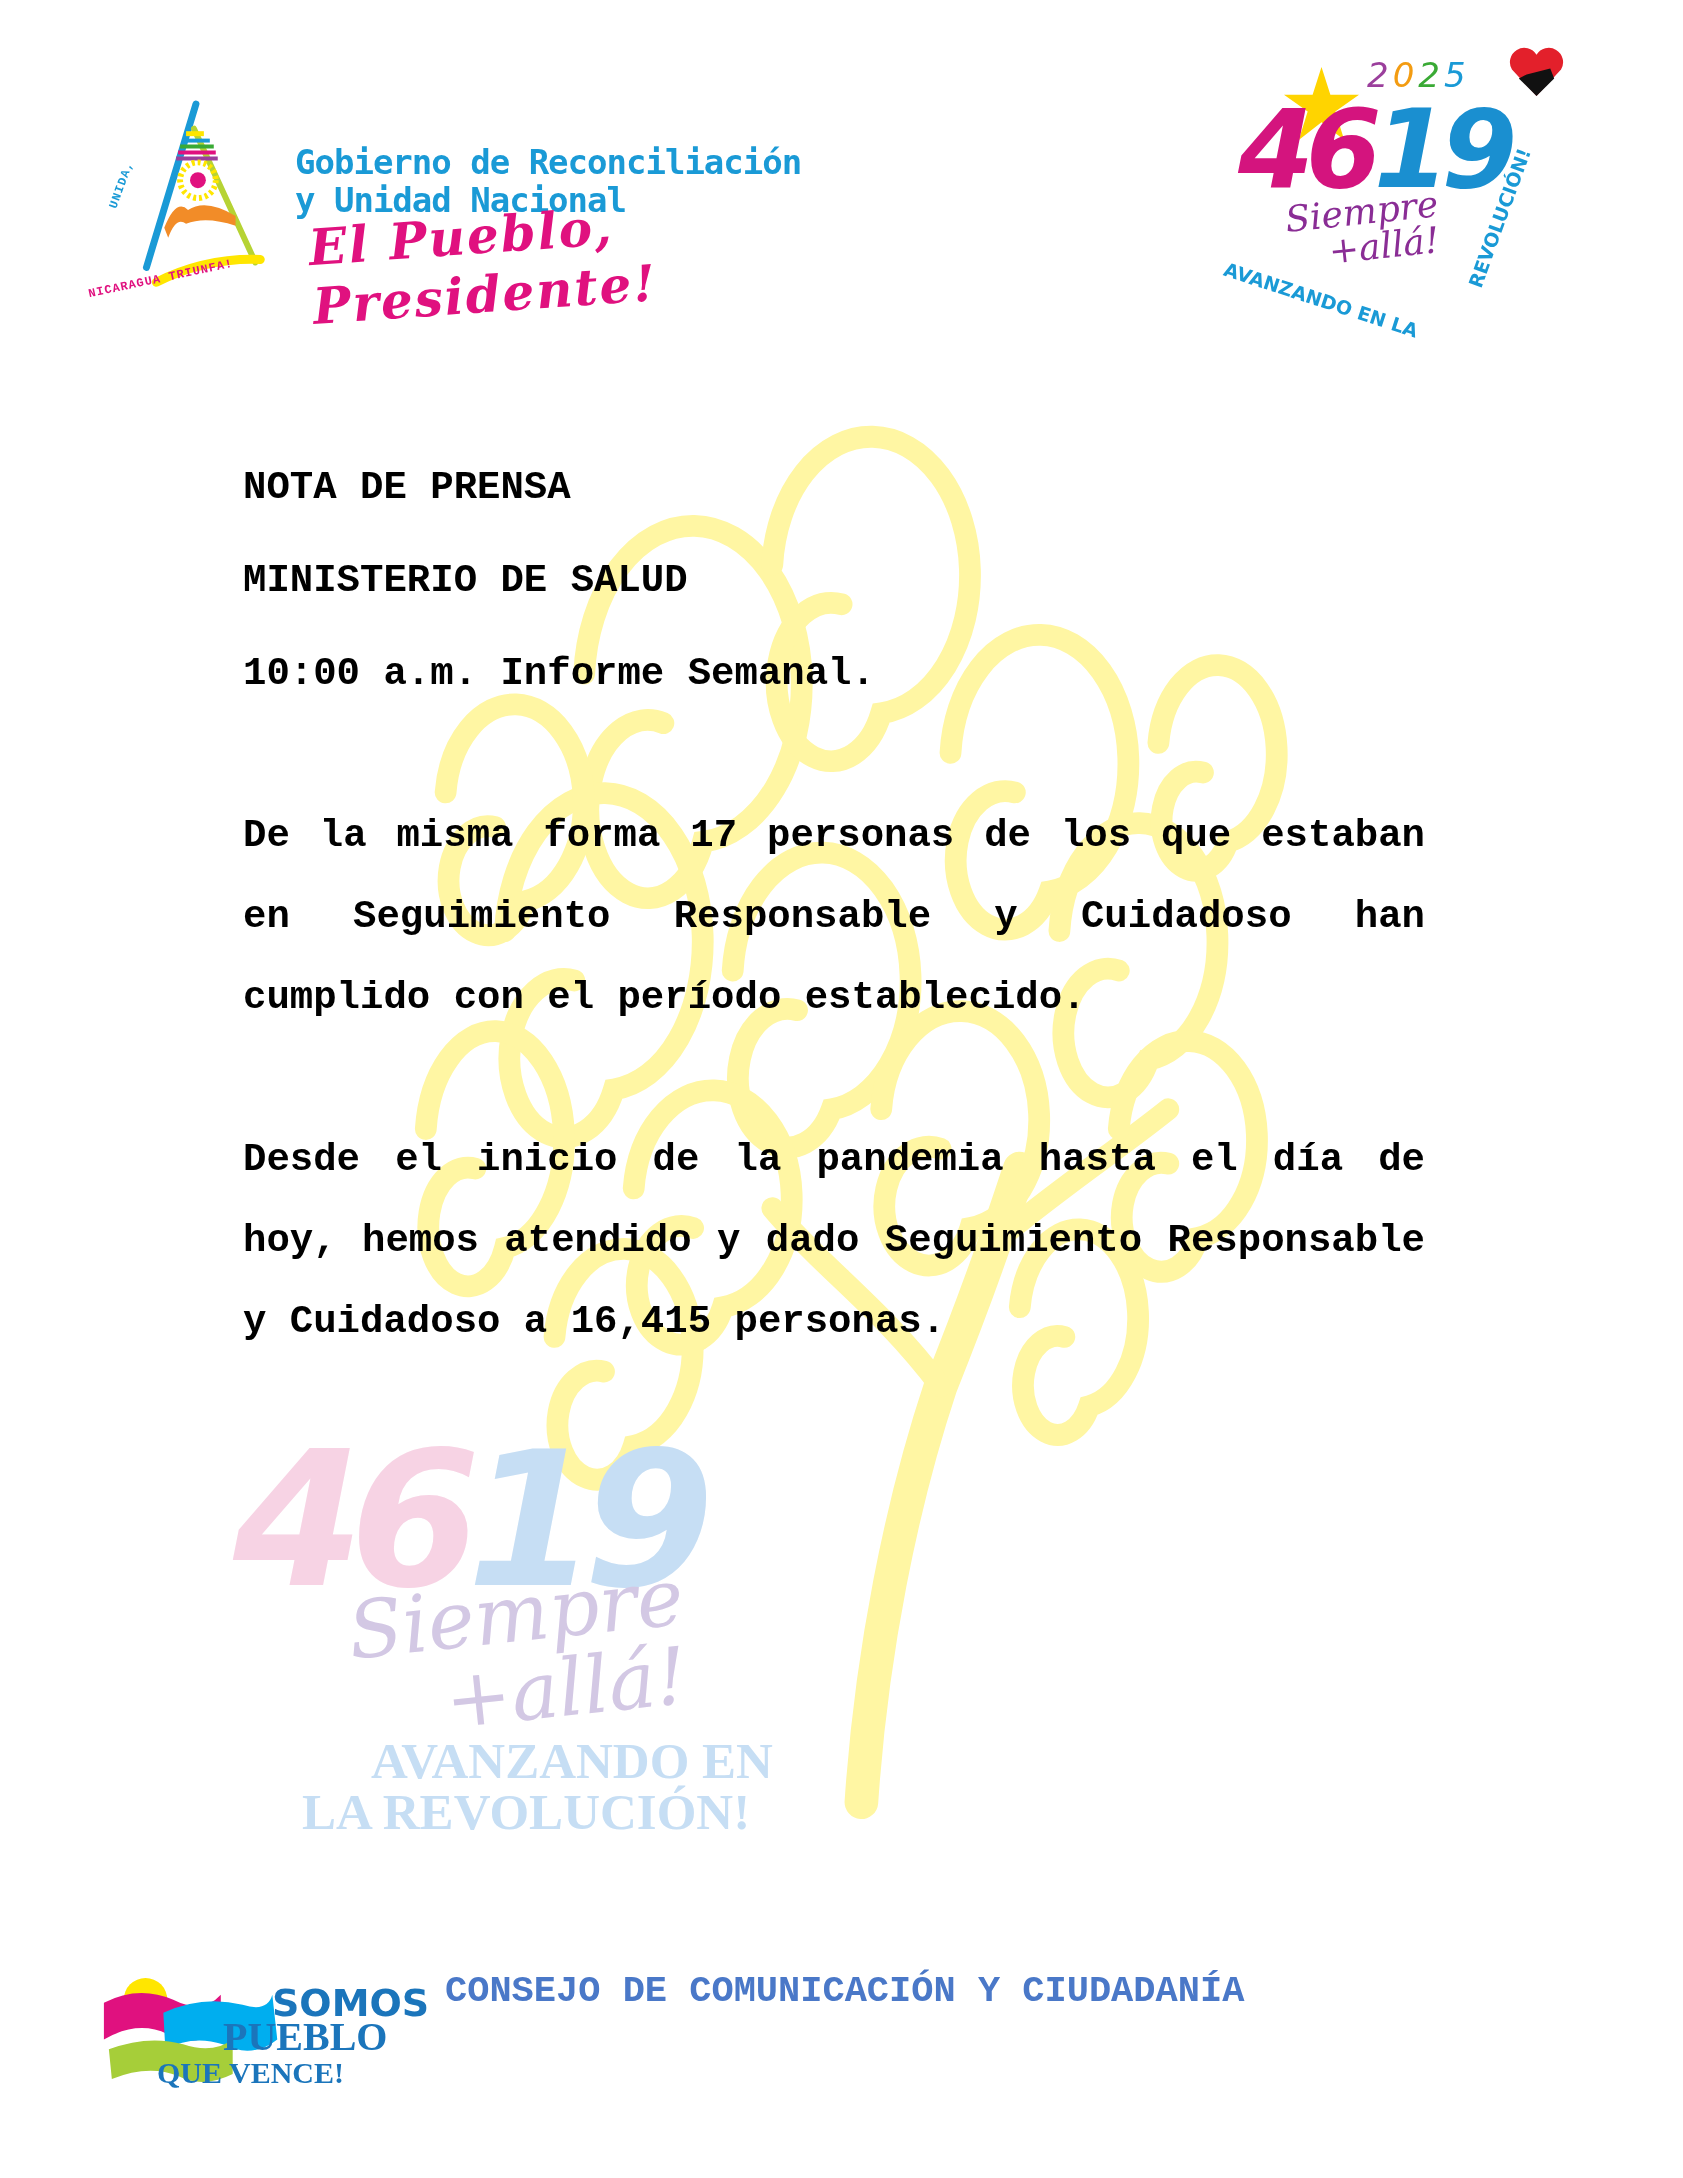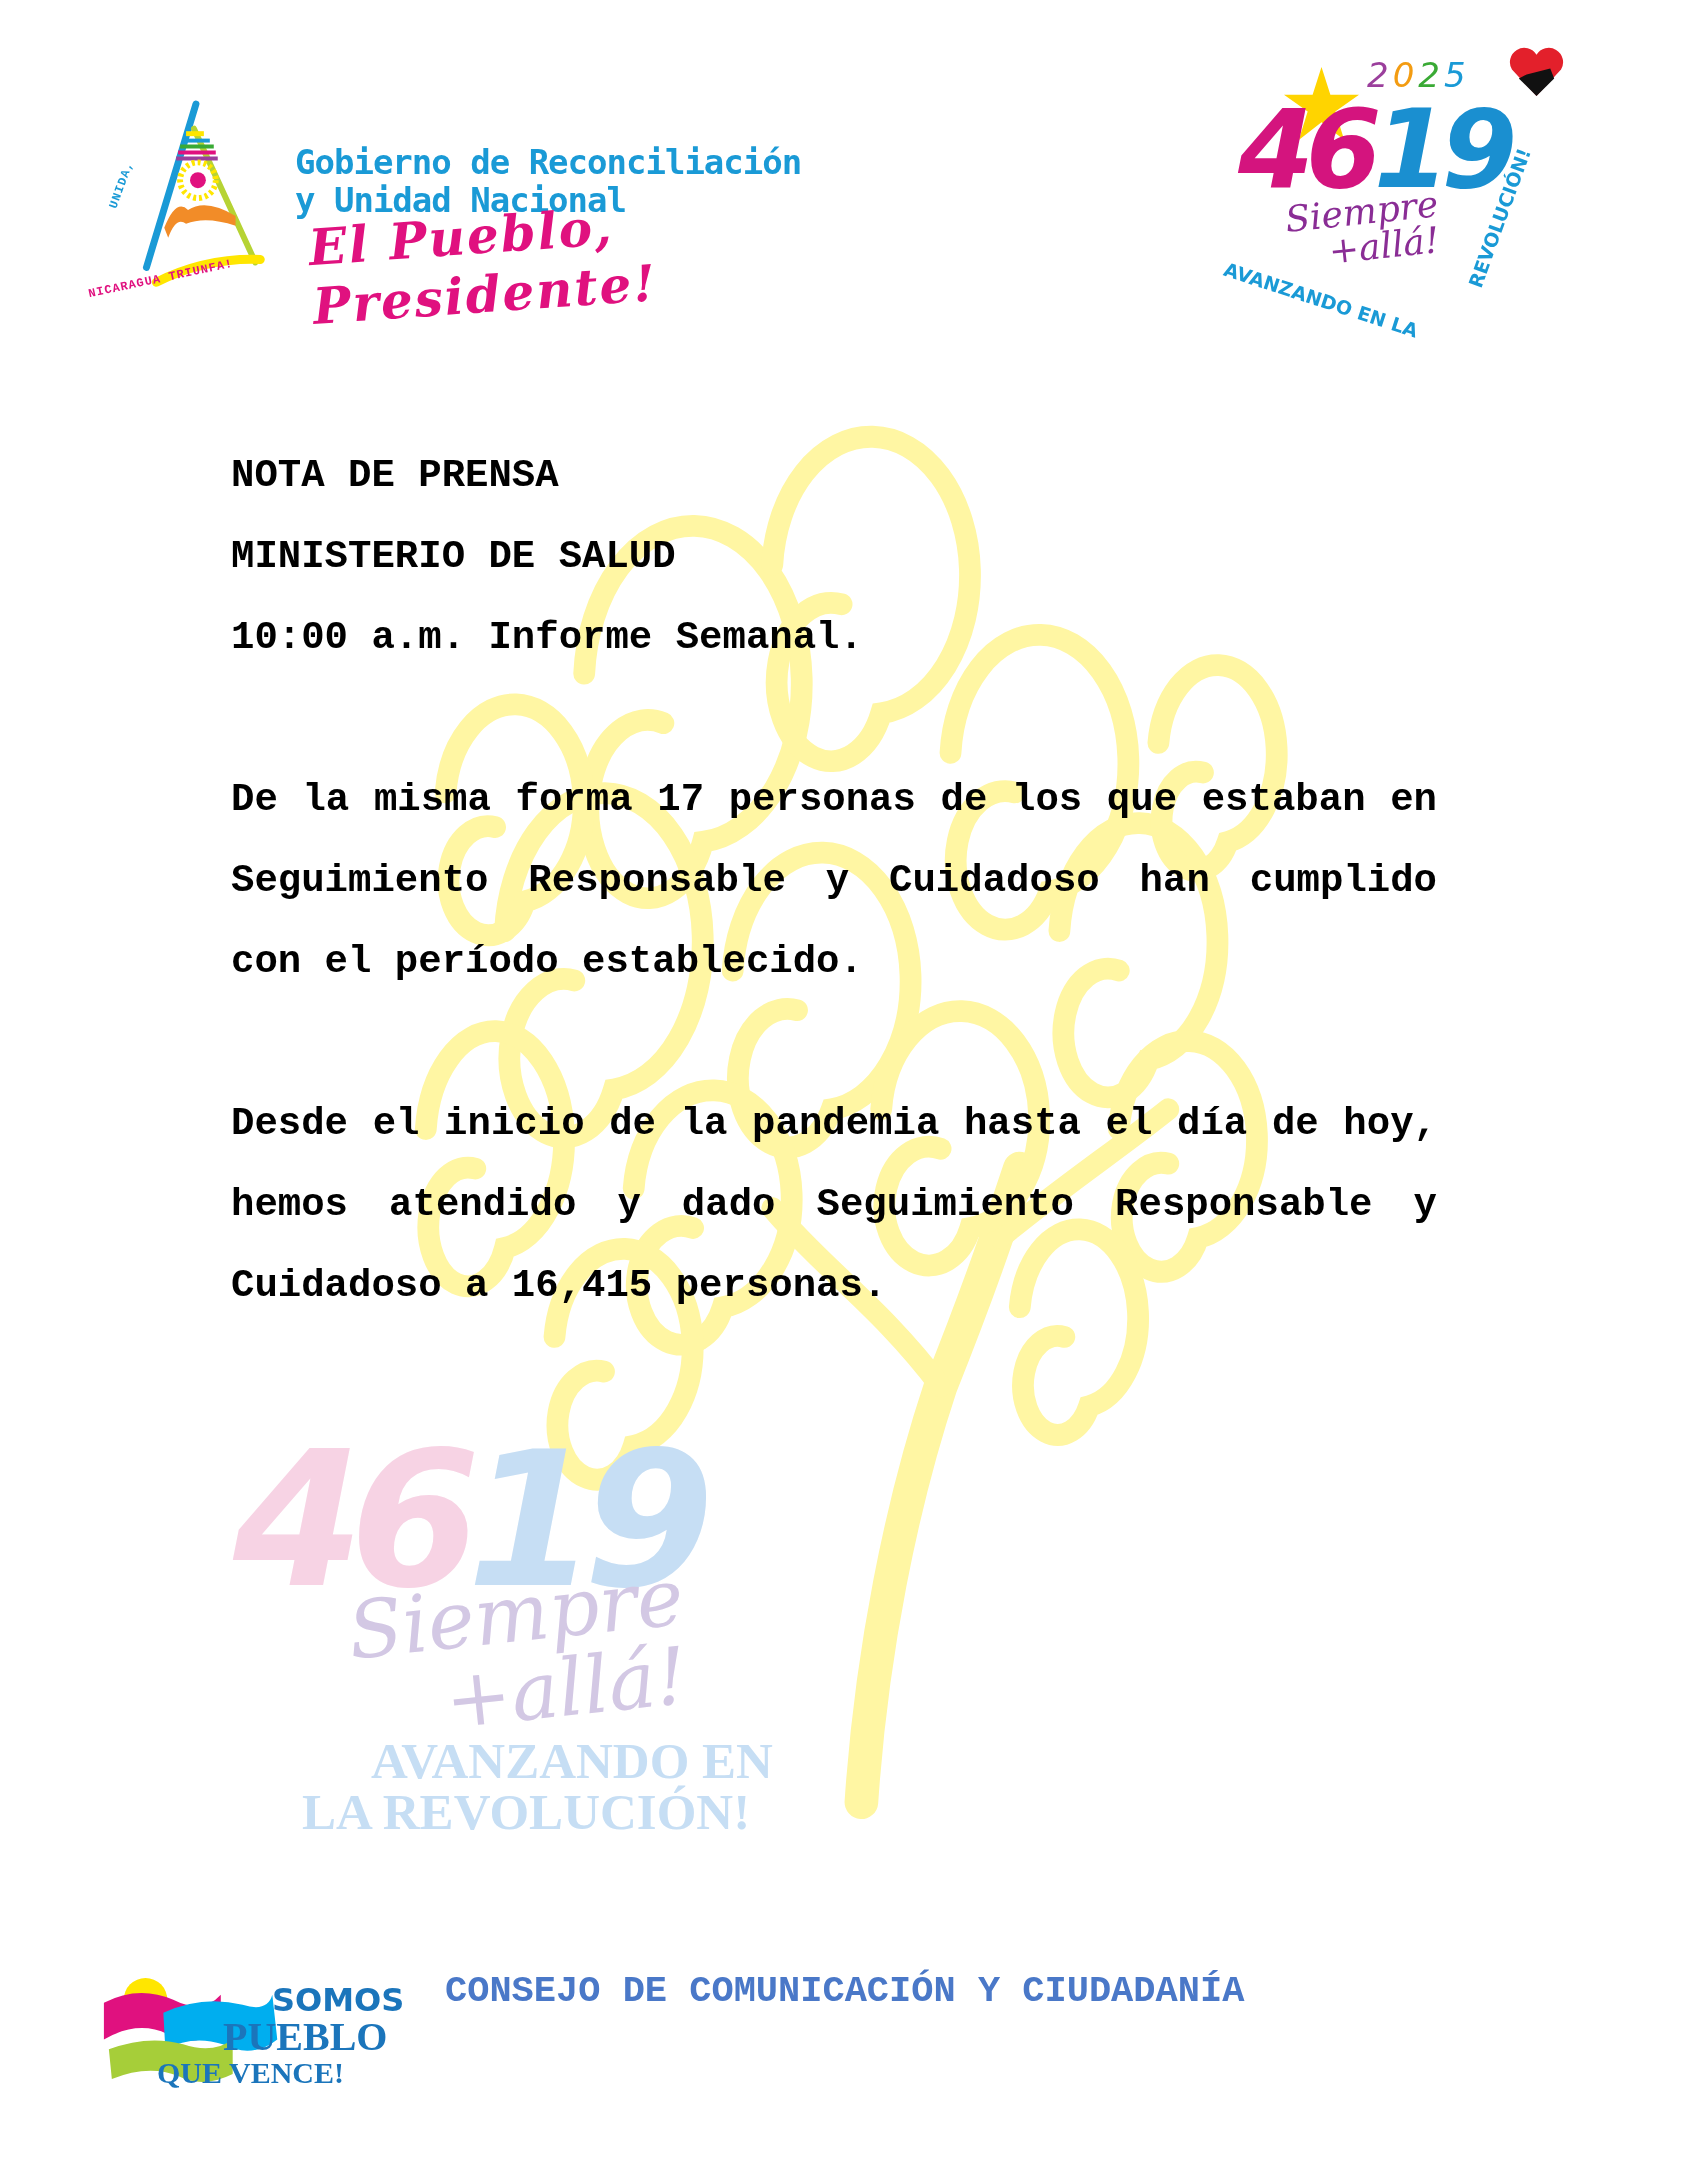--- a/index.html
+++ b/index.html
@@ -24,21 +24,21 @@
   .heart { position:absolute; left:279px; top:0px; width:59px; height:54px; }
   
   .watermark-tree { left:307px; top:416px; width:990px; height:1426px; opacity:1; }
   .wm-4619 { left:233px; top:1426px; width:594px; height:416px; }
   .wm-num { position:absolute; left:0; top:0; font-family:"DejaVu Sans","Liberation Sans",sans-serif; font-weight:bold; font-style:italic; font-size:188px; letter-spacing:-14px; line-height:188px; }
   .wm-num .p1 { color:#f7d3e4; } .wm-num .p2 { color:#c6def4; }
   .wm-siempre { position:absolute; left:119px; top:149px; color:#d3c8e4; font-family:"DejaVu Serif","Liberation Serif",serif; font-style:italic; font-size:79px; line-height:79px; transform:rotate(-6deg); }
   .wm-avz { position:absolute; left:69px; top:310px; color:#c6def4; font-family:"Liberation Serif","DejaVu Serif",serif; font-weight:bold; font-size:51px; line-height:51px; }
   
   .content { left:231px; top:436px; width:1206px; color:#000; font-family:"Liberation Mono","DejaVu Sans Mono",monospace; font-weight:bold; font-size:39px; line-height:81px; }
-  .content p { margin:0; }
+  .content p { margin:12px; }
   .content .para { text-align:justify; text-align-last:left; margin-top:81px; }
   .content .title-line { white-space:nowrap; }
   
   .footer-logo { left:94px; top:1965px; width:317px; height:129px; }
   .fl-text { position:absolute; font-family:"Liberation Serif","DejaVu Serif",serif; font-weight:bold; color:#1b75bb; }
   .footer-text { left:445px; top:1965px; font-family:"Liberation Mono","DejaVu Sans Mono",monospace; font-weight:bold; font-size:37px; line-height:53px; white-space:nowrap; }
   .ft-line1 { color:#4a78c8; }
   .ft-line2 { color:#f23b97; }
 </style>
 </head>
@@ -139,21 +139,21 @@
   <p class="para">Desde el inicio de la pandemia hasta el día de hoy, hemos atendido y dado Seguimiento Responsable y Cuidadoso a 16,415 personas.</p>
 </div>
 
 <div class="abs footer-logo">
   <svg width="317" height="129" viewBox="0 0 320 130">
     <circle cx="52" cy="35" r="22" fill="#ffe600"></circle>
     <path d="M10 38 Q 45 20 80 35 Q 110 50 128 30 L128 65 Q 100 85 75 70 Q 45 55 10 75 Z" fill="#e0117f"></path>
     <path d="M70 48 Q 110 30 150 40 Q 175 48 180 30 L185 75 Q 160 95 130 80 Q 100 70 72 85 Z" fill="#00aeef"></path>
     <path d="M15 85 Q 55 70 90 80 Q 120 90 140 75 L140 110 Q 110 125 85 112 Q 55 100 18 115 Z" fill="#a6ce39"></path>
   </svg>
-  <div class="fl-text" style="left:178px;top:16px;font-size:32px;font-family:'DejaVu Sans','Liberation Sans',sans-serif;">SOMOS</div>
+  <div class="fl-text" style="left:178px;top:16px;font-size:38px;font-family:'DejaVu Sans','Liberation Sans',sans-serif;">SOMOS</div>
   <div class="fl-text" style="left:129px;top:48px;font-size:40px;">PUEBLO</div>
   <div class="fl-text" style="left:63px;top:91px;font-size:30px;">QUE VENCE!</div>
 </div>
 
 <div class="abs footer-text">
   <div class="ft-line1">CONSEJO DE COMUNICACIÓN Y CIUDADANÍA</div>
 </div>
 
 
 </body></html>

